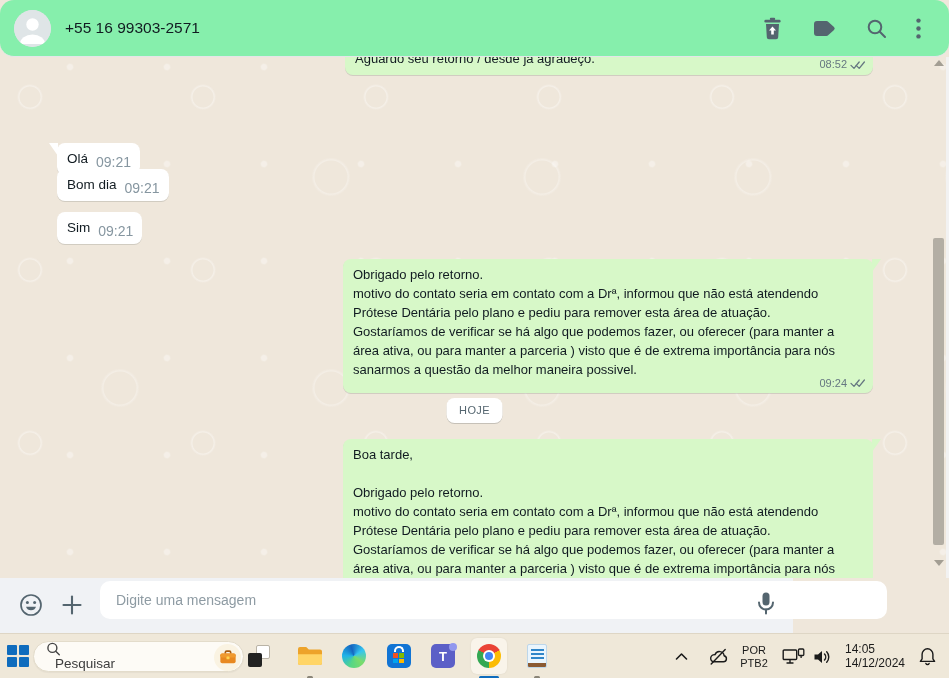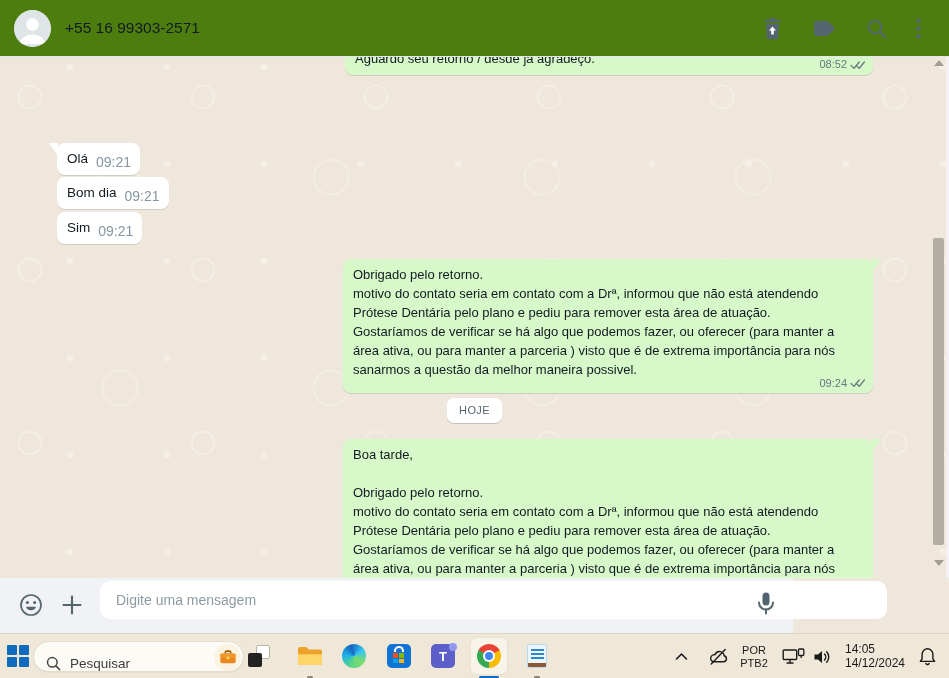--- a/index.html
+++ b/index.html
@@ -1,21 +1,21 @@
 <!DOCTYPE html>
 <html><head>
 <meta charset="utf-8">
 <style>
   * { margin:0; padding:0; box-sizing:border-box; }
   html,body { width:949px; height:678px; overflow:hidden; }
   body { font-family:"Liberation Sans","DejaVu Sans",sans-serif; }
   .screen { position:relative; width:949px; height:678px; background:#efe7db; overflow:hidden; }
 
   
-  .chat-header { position:absolute; top:0; left:0; width:949px; height:57px; background:#4d7c0f; border-bottom:1px solid #e4e6e9; z-index:30; }
+  .chat-header { position:absolute; top:0; left:0; width:949px; height:57px; background:#86efac; border-bottom:1px solid #e4e6e9; z-index:30;border-radius:14px; }
   .avatar { position:absolute; left:14px; top:10px; width:37px; height:37px; border-radius:50%; overflow:hidden; background:#dfe5e7; cursor:pointer; }
   .hdr-title { position:absolute; left:65px; top:19px; font-size:15.5px; color:#111b21; cursor:pointer; }
   .hdr-icons { position:absolute; right:0; top:0; height:57px; display:flex; align-items:center; gap:29px; padding-right:28px; }
   .iconbtn { display:flex; align-items:center; justify-content:center; cursor:pointer; background:none; border:none; }
 
   
   .chat-area { position:absolute; top:57px; left:0; width:949px; height:521px; overflow:hidden;
     background-color:#efe7db;
     background-image:
       radial-gradient(circle at 30px 40px, rgba(255,255,255,0) 10px, rgba(255,255,255,.38) 11px, rgba(255,255,255,0) 13px),
@@ -34,21 +34,21 @@
   .meta { position:absolute; right:8px; bottom:4px; display:flex; align-items:center; gap:3px; }
   .meta .time { font-size:11px; color:#667781; }
   .short-bubble { display:inline-flex; align-items:flex-end; padding:6px 9px 7px 10px; }
   .short-bubble .msg-text { font-size:13.5px; }
   .short-bubble .time { font-size:14px; color:#8696a0; margin-left:8px; position:relative; top:2px; }
 
   .clipped-bubble { left:345px; top:-14px; width:528px; padding:6px 10px 7px 10px; }
   .clipped-bubble .meta { bottom:5px;align-items:flex-end; }
 
   .bubble-olah    { left:57px; top:86px; }
-  .bubble-bomdia  { left:57px; top:120px;text-align:center; }
+  .bubble-bomdia  { left:57px; top:112px;text-align:center; }
   .bubble-sim     { left:57px; top:155px; }
 
   .bubble-out1 { left:343px; top:202px; width:530px; padding:6px 10px 14px 10px; }
   .bubble-out2 { left:343px; top:382px; width:530px; padding:6px 10px 14px 10px; }
 
   .date-badge { position:absolute; top:341px; left:50%; transform:translateX(-50%);
     background:#ffffff; color:#54656f; font-size:11px; letter-spacing:.4px;
     padding:6px 13px 7px; border-radius:8px; box-shadow:0 1px .5px rgba(11,20,26,.18); }
 
   
@@ -65,21 +65,21 @@
   .composer .msg-input { position:absolute; left:100px; top:581px; top:3px; width:787px; height:38px; border:none; outline:none;
     border-radius:10px; background:#ffffff; padding:0 16px; font-size:14px; color:#111b21; font-family:inherit; }
   .composer .msg-input::placeholder { color:#8e9ba3; }
   .composer .mic-btn { position:absolute; right:16px; top:12px; }
 
   
   .taskbar { position:absolute; top:633px; left:0; width:949px; height:45px; background:#efe8d9; border-top:1px solid #ded6c5; z-index:40; }
   .start-btn { position:absolute; left:7px; top:11px; width:22px; height:22px; display:grid; grid-template-columns:10px 10px; grid-template-rows:10px 10px; gap:2px; cursor:pointer; }
   .start-btn span { background:#0f6cbd; border-radius:1px; }
   .tb-search { position:absolute; left:33px; top:7px; width:211px; height:31px; background:#fdfbf6; border:1px solid #e3dccb;
-    border-radius:16px; display:flex; align-items:flex-end; padding-left:12px; cursor:pointer; box-shadow:0 1px 1px rgba(0,0,0,.04); }
+    border-radius:16px; display:flex; align-items:flex-start; padding-left:12px; cursor:pointer; box-shadow:0 1px 1px rgba(0,0,0,.04);flex-direction:column; }
   .tb-search-label { font-size:13.5px; color:#3c3c3c; margin-left:9px; }
   .tb-search-badge { position:absolute; right:2px; top:1.5px; width:27px; height:27px; border-radius:50%; background:#faf3e2; display:flex; align-items:center; justify-content:center; }
   .tb-icon { position:absolute; top:637px; top:4px; width:36px; height:36px; display:flex; align-items:center; justify-content:center; cursor:pointer; border-radius:6px; }
   .tb-icon.active { background:#f9f4ea; box-shadow:0 0 2px rgba(0,0,0,.08); }
   .run-dash { position:absolute; top:38px; width:6px; height:3px; border-radius:2px; background:#8a8578; }
   .run-dash.wide { width:20px; background:#0f6cbd; }
 
   .tv-wrap { position:relative; width:22px; height:22px; }
   .tv-back { position:absolute; right:0; top:0; width:14px; height:14px; background:#ffffff; border:1.5px solid #b9b3a6; border-radius:2px; }
   .tv-front{ position:absolute; left:0; bottom:0; width:14px; height:14px; background:#222222; border-radius:2px; }

